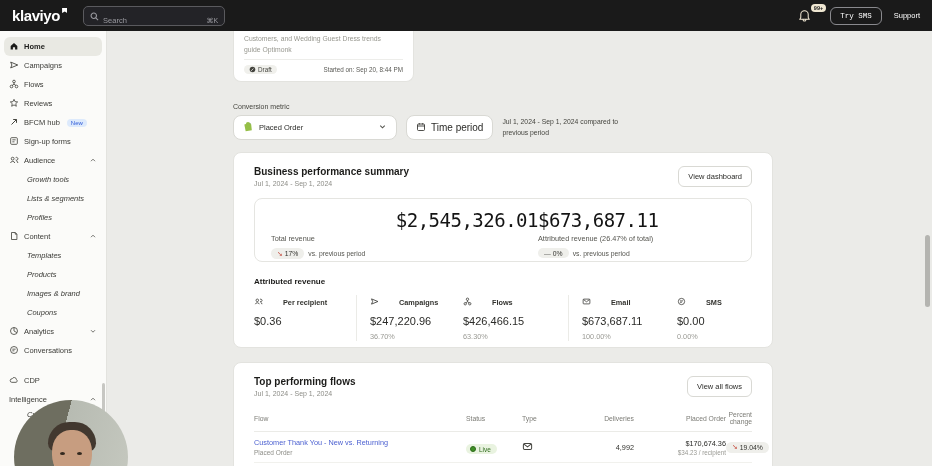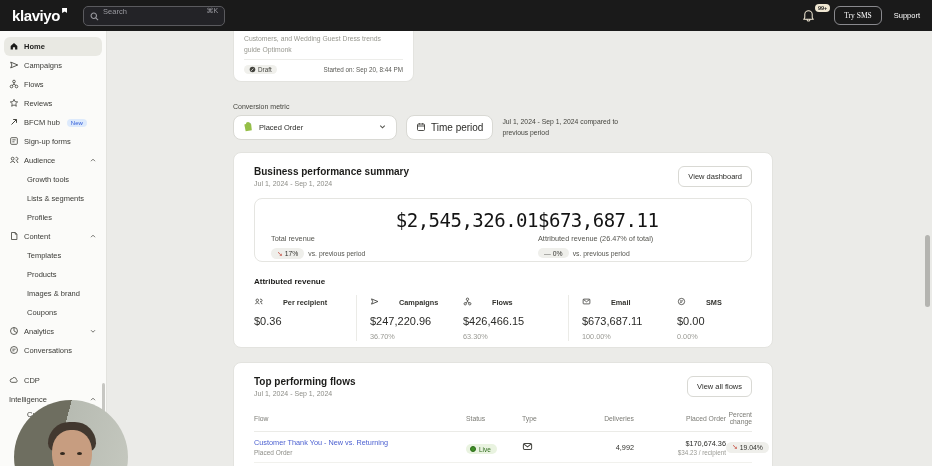--- a/index.html
+++ b/index.html
@@ -5,40 +5,40 @@
   * { margin:0; padding:0; box-sizing:border-box; }
   html,body { width:932px; height:466px; overflow:hidden; background:#ebebe8;
     font-family:"Liberation Sans", sans-serif; color:#2b2b28; }
 
   
   .topbar { position:absolute; left:0; top:0; width:932px; height:31px; background:#1a1a1a;
     display:flex; align-items:center; padding:0 12px; z-index:50; }
   .logo { color:#fff; font-weight:bold; font-size:15px; letter-spacing:-.4px; display:flex; align-items:flex-start; gap:2px; }
   .logo-flag { width:5px; height:5px; background:#fff; margin-top:1px; clip-path:polygon(0 0,100% 0,100% 100%,55% 72%,0 100%); }
   .search { margin-left:16px; width:142px; height:20px; background:#232327; border:1px solid #5a5a5e;
-    border-radius:5px; display:flex; align-items:flex-start; padding:0 6px; gap:4px; }
+    border-radius:5px; display:flex; align-items:flex-end; padding:0 6px; gap:4px; }
   .search input { flex:1; background:transparent; border:none; outline:none; color:#cfcfd2; font-size:7.5px; width:80px; font-family:"Liberation Sans",sans-serif; }
   .search input::placeholder { color:#9a9aa0; }
   .kbd { color:#9a9aa0; font-size:7px; }
   .top-right { margin-left:auto; display:flex; align-items:center; gap:12px; }
   .notif { position:relative; width:20px; height:16px; display:flex; align-items:center; }
   .notif-badge { position:absolute; top:-4px; right:-8px; background:#efe7d2; color:#1a1a1a;
     font-size:5.5px; font-weight:bold; border-radius:6px; padding:1px 3px; }
   .try-sms { background:transparent; border:1px solid #8a8a8e; color:#fff; border-radius:6px;
-    font-size:7.5px; padding:4px 9px; font-family:Liberation Serif, serif; }
+    font-size:7.5px; padding:4px 9px; font-family:Liberation Mono, monospace; }
   .support { color:#fff; font-size:7.5px; }
 
   
   .sidebar { position:absolute; left:0; top:31px; width:107px; bottom:0; background:#fbfbf9;
     border-right:1px solid #e3e3df; padding-top:6px; z-index:10; }
   .side-item { height:19px; display:flex; align-items:center; gap:5px; margin:0 4px; padding:0 5px;
     font-size:7.5px; color:#3a3a36; border-radius:6px; white-space:nowrap; }
   .side-item.active { background:#e9e9e3; font-weight:bold; color:#1c1c1a; }
   .side-item svg { flex:none; }
-  .side-child { padding-left:23px; }
+  .side-child { padding-left:23px;font-style:italic; }
   .badge-new { background:#ddeafc; color:#2f5bd7; border-radius:7px; font-size:6px; padding:1px 4px; margin-left:2px; }
   .chev { margin-left:auto; }
   .gap-top { margin-top:11px; }
   .side-scroll { position:absolute; right:1px; top:352px; width:3px; height:66px; background:#c7c7c3; border-radius:2px; }
 
   
   .avatar { position:absolute; left:14px; top:400px; width:114px; height:114px; border-radius:50%;
     overflow:hidden; z-index:60; background:linear-gradient(105deg,#6e6e60 0%,#6e6e60 40%,#b7bbb2 40%,#c6c9c0 100%); }
   .avatar .hair { position:absolute; left:34px; top:22px; width:48px; height:30px; background:#42382f; border-radius:24px 24px 10px 10px; }
   .avatar .face { position:absolute; left:38px; top:30px; width:40px; height:48px; background:#c79d80; border-radius:45% 45% 48% 48%; }

